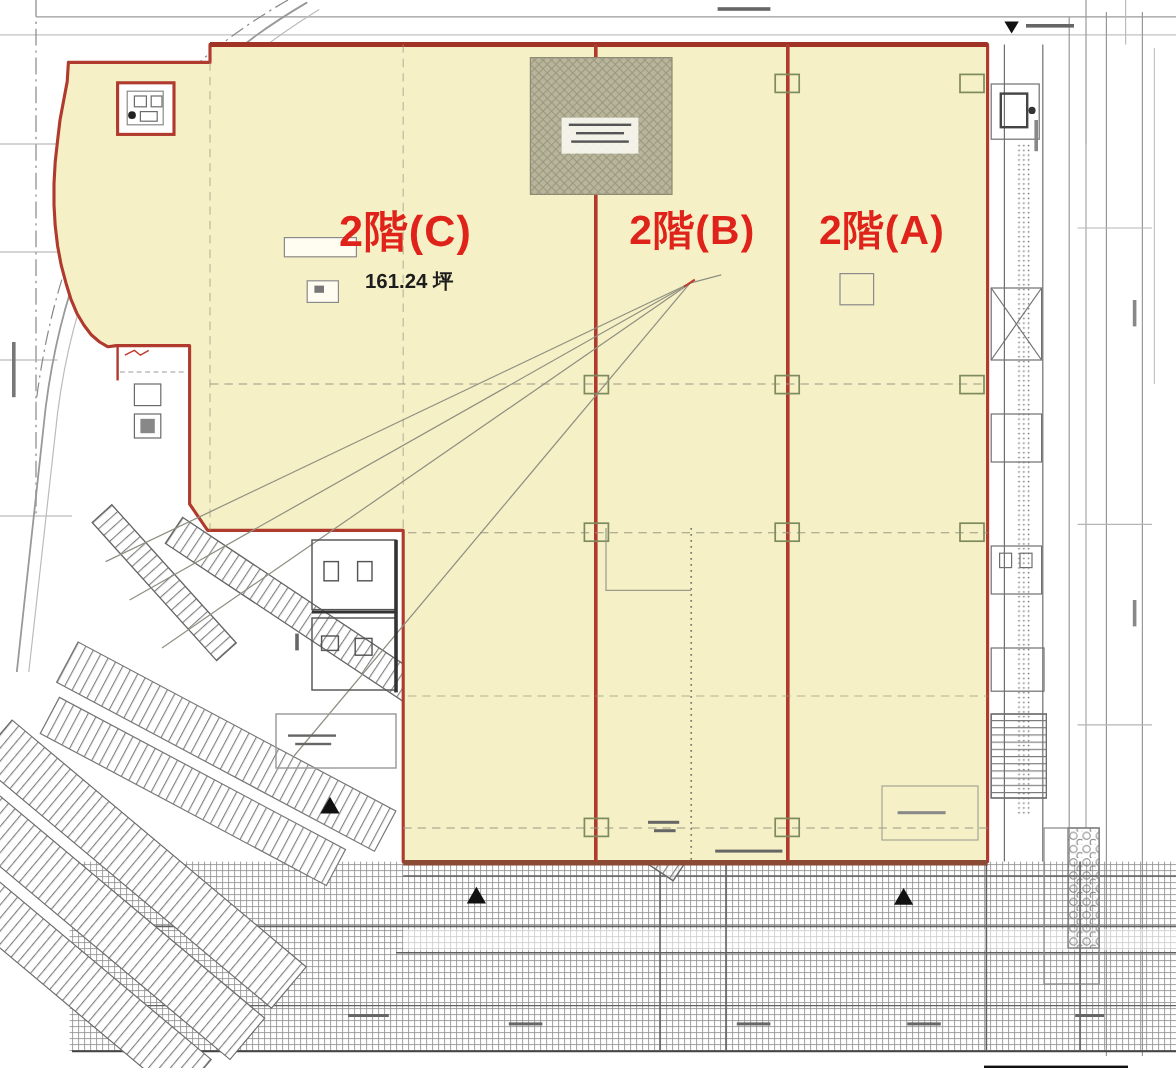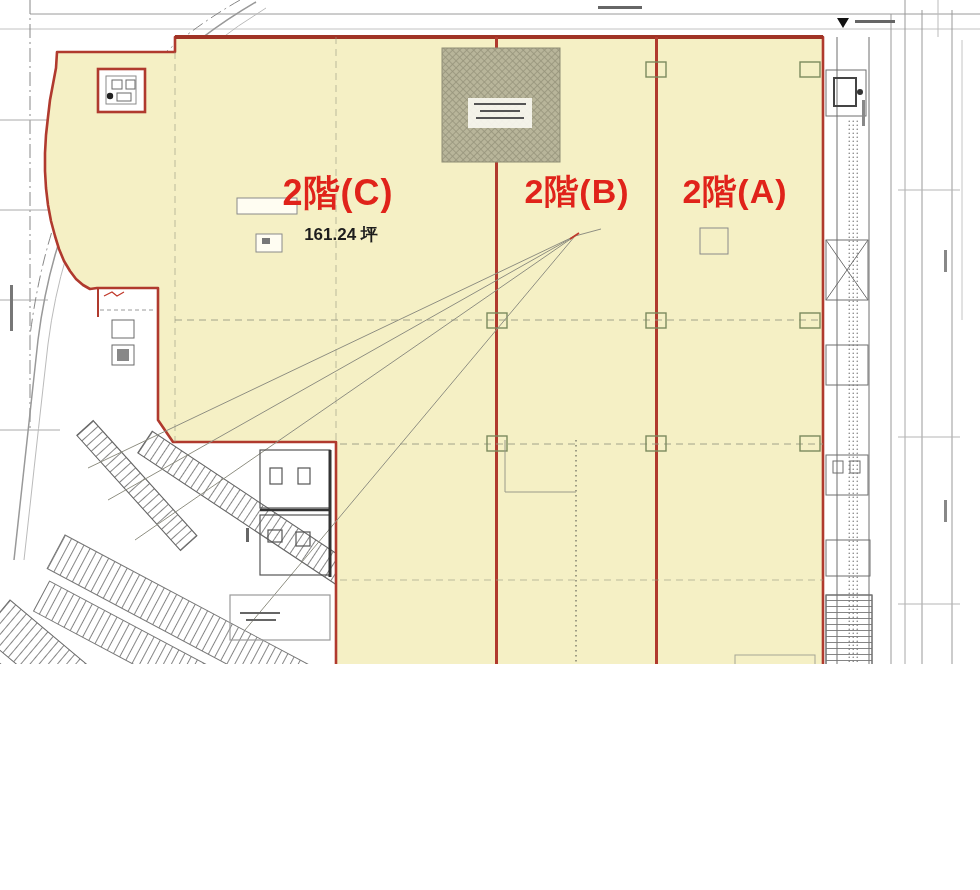--- a/index.html
+++ b/index.html
@@ -1,16 +1,16 @@
 <!DOCTYPE html>
 <html><head>
 <meta charset="utf-8">
 <style>
   html,body{margin:0;padding:0;background:#ffffff;}
-  .stage{position:relative;width:980px;height:664px;overflow:hidden;background:#fff;
+  .stage{position:relative;width:980px;height:890px;overflow:hidden;background:#fff;
          font-family:"Liberation Sans","DejaVu Sans",sans-serif;}
   svg{display:block}
   text.zone{font-weight:800;letter-spacing:1px;}
   text.area{font-weight:700;fill:#1d1d1d;}
 </style>
 </head>
 <body>
 
 <div class="stage">
 <svg width="980" height="890" viewBox="0 0 980 890">

